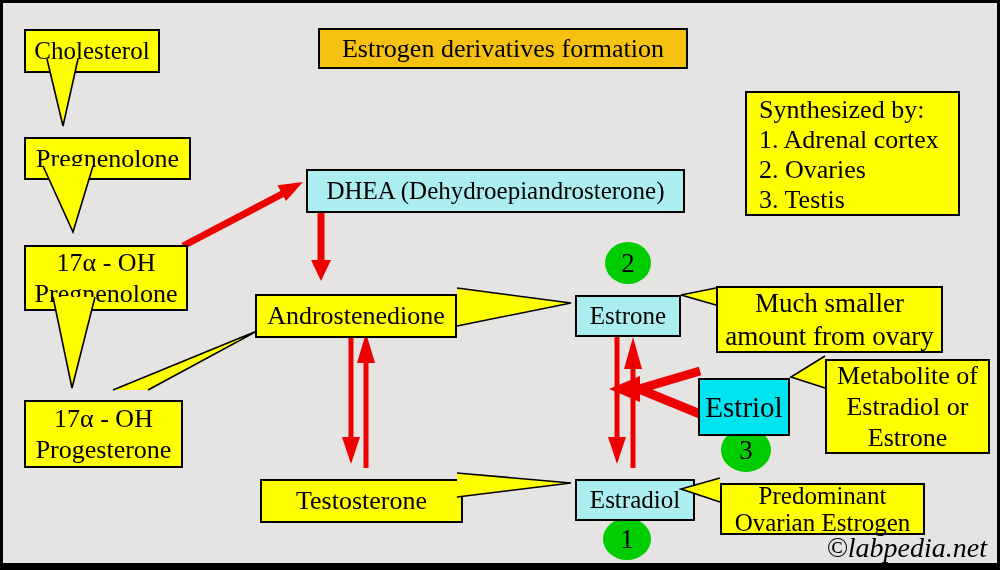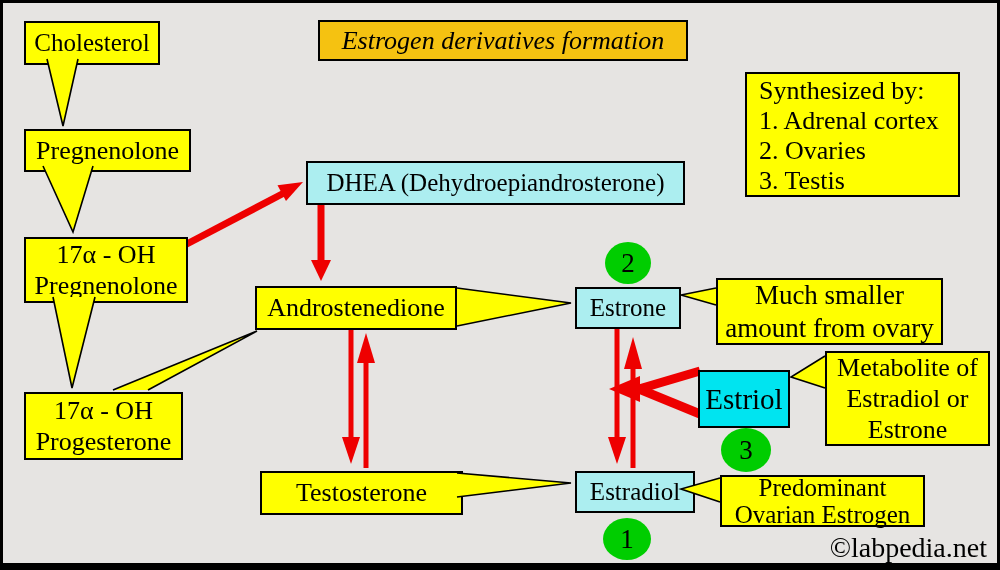--- a/index.html
+++ b/index.html
@@ -26,35 +26,35 @@
   .layer.over{z-index:4;}
   .badge{
     position:absolute;z-index:2;background:var(--badge_green);
     border-radius:50%;display:flex;align-items:center;justify-content:center;
     font-size:27px;line-height:1;
   }
   .box{
     position:absolute;z-index:3;box-sizing:border-box;
     border:2px solid var(--outline);
     display:flex;align-items:center;justify-content:center;
-    text-align:center;white-space:pre-line;line-height:1.2;
+    text-align:center;white-space:pre-line;line-height:1.2;margin-top:8px;
   }
   .yellow{background:var(--node_yellow);}
   .cyan{background:var(--cyan_light);}
   .brightcyan{background:var(--cyan_bright);}
-  .gold{background:var(--title_gold);font-style:italic;}
+  .gold{background:var(--title_gold);}
   .legendbox{
     align-items:flex-start;justify-content:flex-start;
     flex-direction:column;text-align:left;padding:2px 4px 0 12px;
     font-size:26px;line-height:30px;
   }
   .legendbox span{display:block;}
   .watermark{
     position:absolute;z-index:3;right:10px;top:529px;
-    font-size:28px;white-space:nowrap;
+    font-size:28px;white-space:nowrap;font-style:italic;
   }
   .red-line{stroke:var(--arrow_red);fill:none;}
   .red-fill{fill:var(--arrow_red);stroke:none;}
   .yconn{fill:var(--node_yellow);stroke:var(--outline);stroke-width:1.6;}
 </style>
 </head>
 <body>
 
 <div id="stage">
 
@@ -95,21 +95,21 @@
   </div>
   <div class="badge" style="left:600px;top:515px;width:48px;height:42px">
     <span>1</span>
   </div>
   <div class="badge" style="left:718px;top:425px;width:50px;height:44px">
     <span>3</span>
   </div>
 
   <div class="box gold" style="left:315px;top:17px;width:370px;height:41px;font-size:26px">Estrogen derivatives formation</div>
 
-  <div class="box yellow legendbox" style="left:742px;top:69px;width:215px;height:125px">
+  <div class="box yellow legendbox" style="left:742px;top:80px;width:215px;height:125px">
     <span>Synthesized by:</span>
     <span>1. Adrenal cortex</span>
     <span>2. Ovaries</span>
     <span>3. Testis</span>
   </div>
 
   <div class="box yellow" style="left:21px;top:18px;width:136px;height:44px;font-size:25px">Cholesterol</div>
 
   <div class="box yellow" style="left:21px;top:126px;width:167px;height:43px;font-size:26px">Pregnenolone</div>
 

